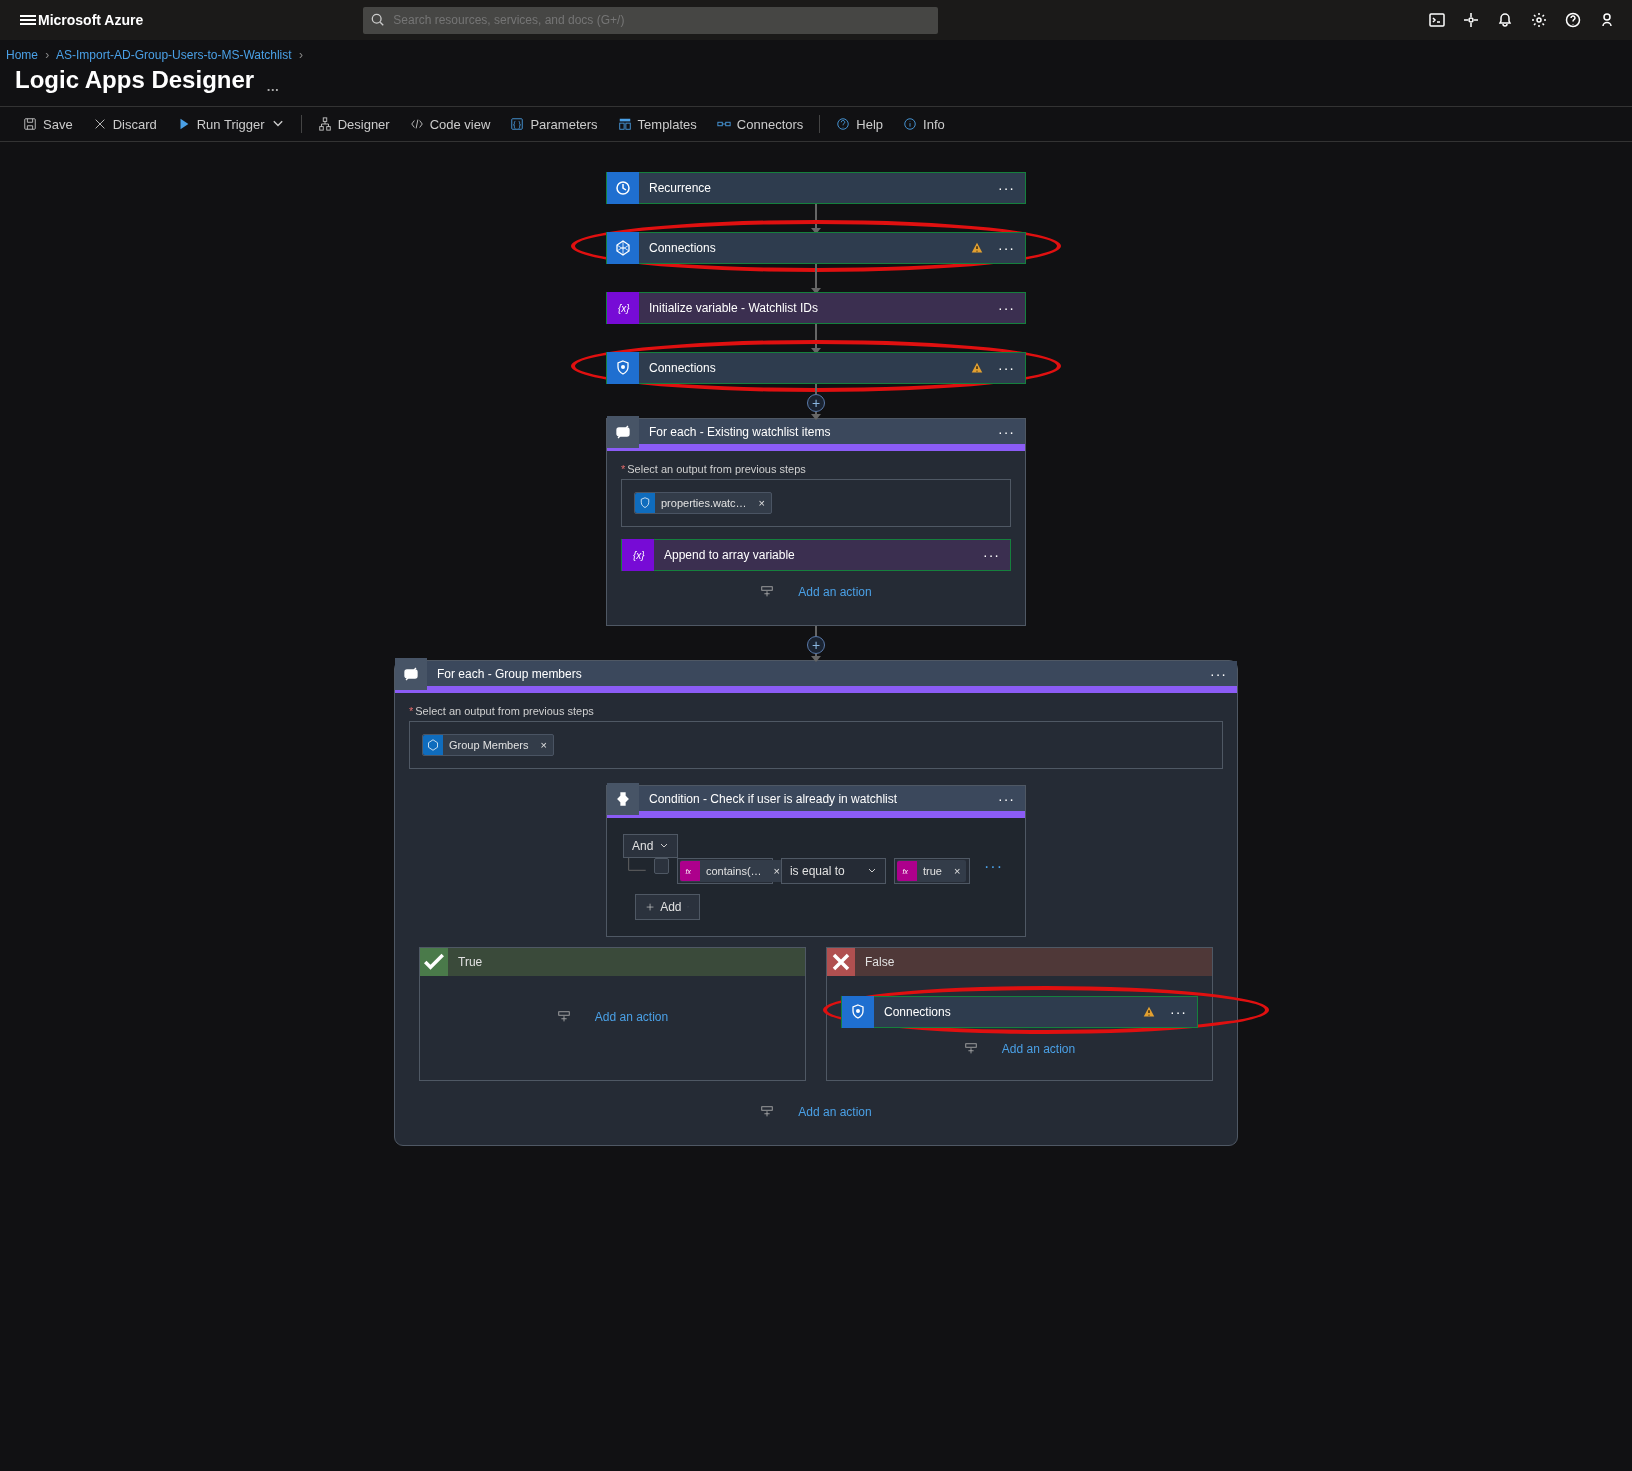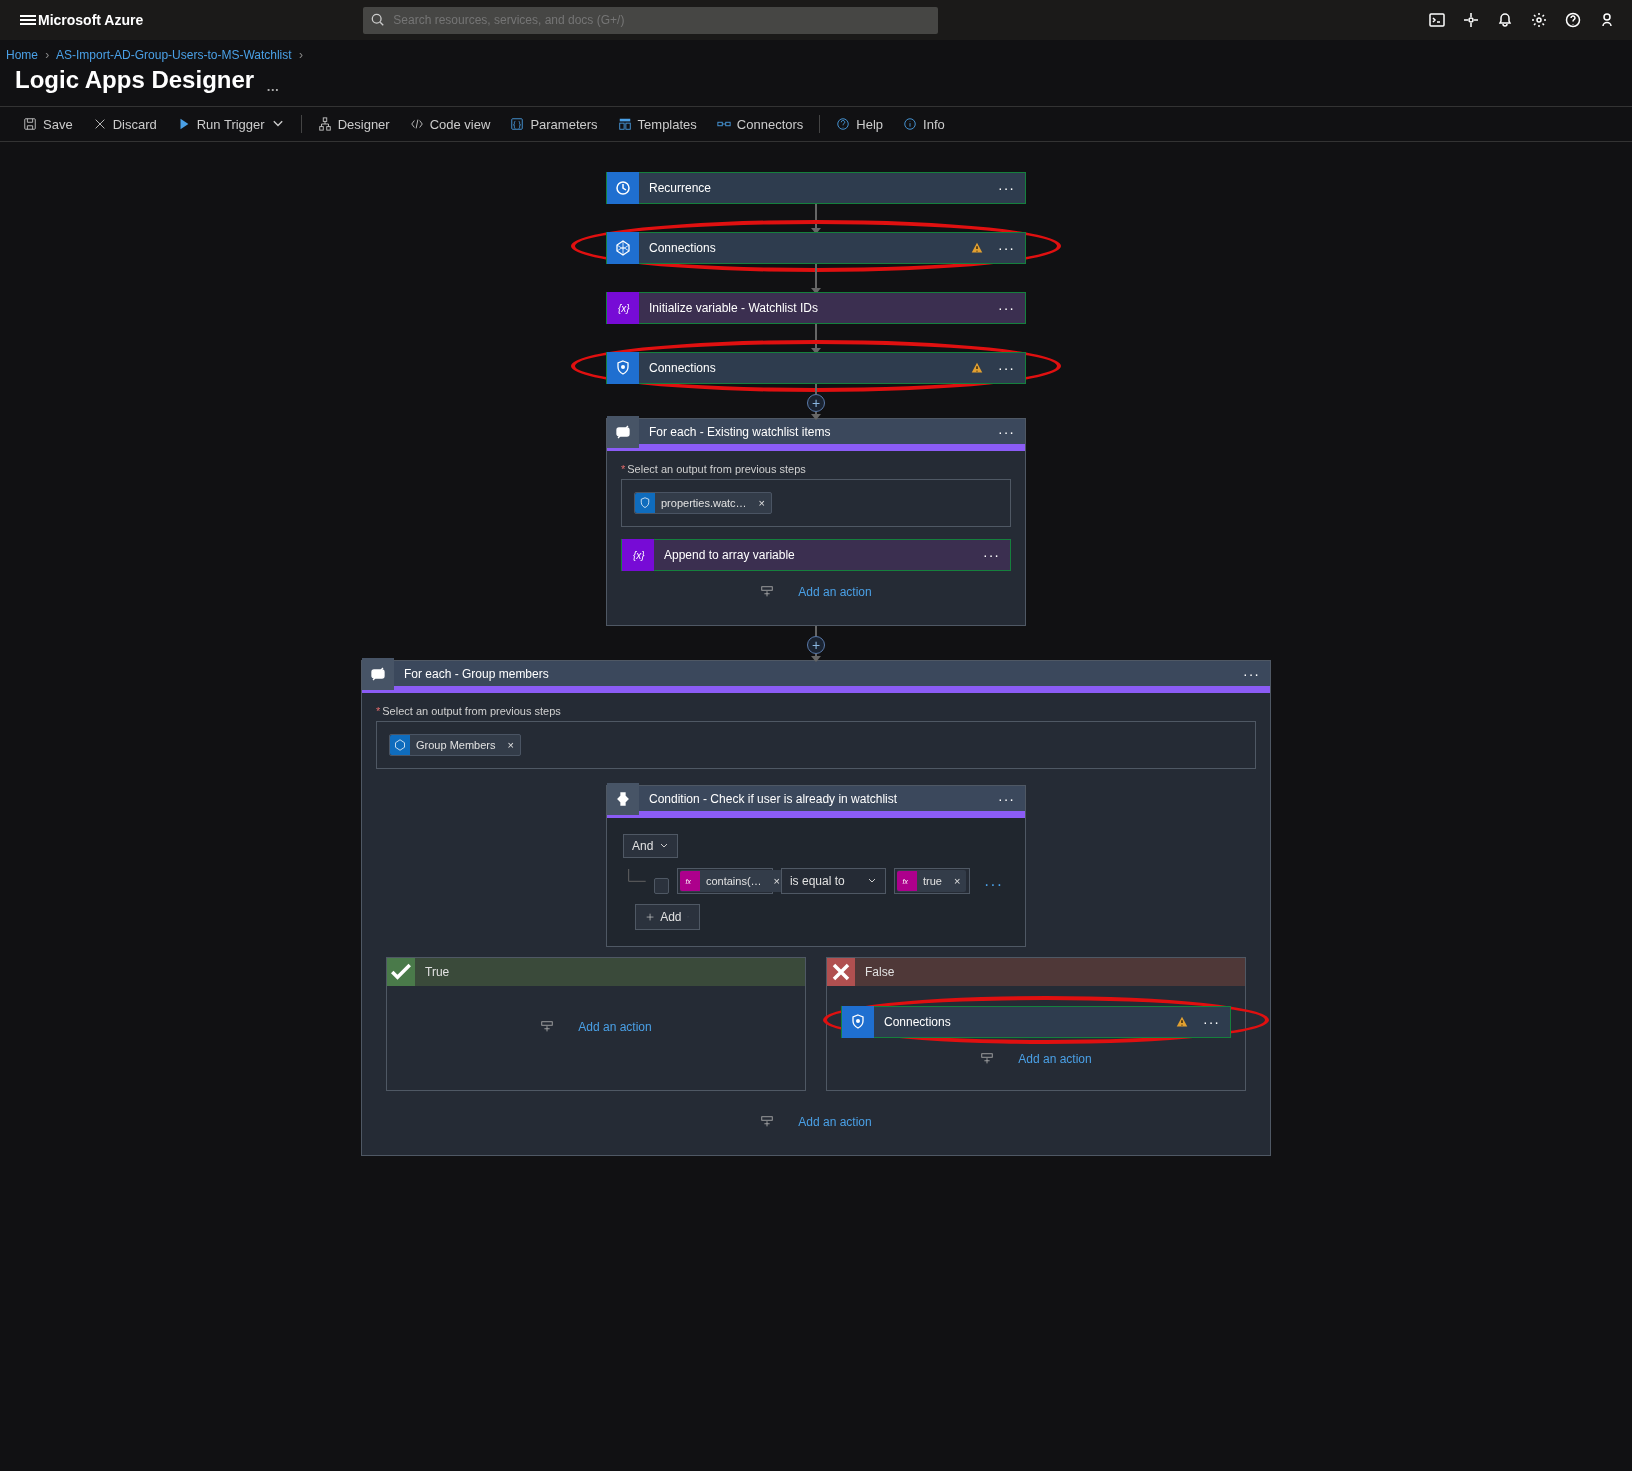--- a/index.html
+++ b/index.html
@@ -56,21 +56,21 @@
   
   .connector { width:2px; background:#666; margin:0 auto; position:relative;}
   .connector .arrow {position:absolute; bottom:-2px; left:-4px; width:0; height:0; border-left:5px solid transparent; border-right:5px solid transparent; border-top:6px solid #666;}
   .connector.h28 {height:28px;}
   .plus-btn {width:18px; height:18px; border-radius:50%; background:#1a2331; border:1px solid #5a7aaa; color:#8ab6e0; display:flex; align-items:center; justify-content:center; font-size:14px; line-height:1; cursor:pointer;}
   .plus-wrap {display:flex; flex-direction:column; align-items:center;}
   
   
   .container-card { background:#252b35; border:1px solid #4f5864; }
   .container-card.w420 {width:420px;}
-  .container-card.wfull {width:910px;}
+  .container-card.wfull {width:844px;border-radius:9px;}
   .container-card .header { background:#3b485c; height:32px; display:flex; align-items:center; border-bottom:7px solid #8b5cf6;}
   .container-card .header .ellip {margin-left:auto;}
   .container-card .body { padding:12px 14px;}
   .req-label {font-size:11px; color:#d0d0d0;}
   .req-label .ast {color:#e26b6b; margin-right:2px;}
   .token-input {border:1px solid #4f5864; background:#252b35; padding:12px; margin-top:4px; display:flex; flex-wrap:wrap; gap:4px;}
   .token {background:#333c49; border:1px solid #4a5463; border-radius:2px; height:22px; display:flex; align-items:center; font-size:11px;}
   .token .ticon {width:20px; height:20px; display:flex; align-items:center; justify-content:center; border-radius:2px 0 0 2px;}
   .token .ticon.sentinel {background:#0f6cbd;}
   .token .ticon.blue2 {background:#0f6cbd;}
@@ -79,21 +79,21 @@
   .token span {padding:0 6px;}
   .token .tx {padding:0 6px; cursor:pointer;}
   
   .addact {display:flex; justify-content:center; align-items:center; gap:24px; padding:14px 0; font-size:12px;}
   .addact a {color:#4aa0e6; text-decoration:none;}
   .addact svg {width:14px; height:14px; stroke:#aaa; fill:none;}
   
   
   .cond-body {background:#20262e; padding:16px;}
   .and-box {border:1px solid #4f5864; background:#2b323d; padding:4px 8px; display:inline-flex; align-items:center; gap:6px; font-size:12px; cursor:pointer;}
-  .cond-row {margin-top:10px; display:flex; align-items:flex-end; gap:8px;}
+  .cond-row {display:flex; align-items:flex-start; gap:8px;}
   .tree-line {width:24px;}
   .cb {width:16px; height:16px; border:1px solid #4f5864; border-radius:2px; background:#2b323d; cursor:pointer;}
   .cond-field {border:1px solid #4f5864; background:#252b35; height:26px; display:flex; align-items:center; padding:2px;}
   .cond-field.fx {width:96px;}
   .cond-field.sel {width:110px; padding:0 8px; font-size:12px; justify-content:space-between;}
   .cond-dots {color:#4aa0e6; font-size:16px; letter-spacing:1px; cursor:pointer; padding:0 6px;}
   .add-row {border:1px solid #4f5864; background:#2b323d; padding:5px 10px; display:inline-flex; align-items:center; gap:6px; font-size:12px; cursor:pointer; margin-top:10px; margin-left:12px;}
   
   
   .branches {display:flex; gap:20px; padding:10px; justify-content:center;}

